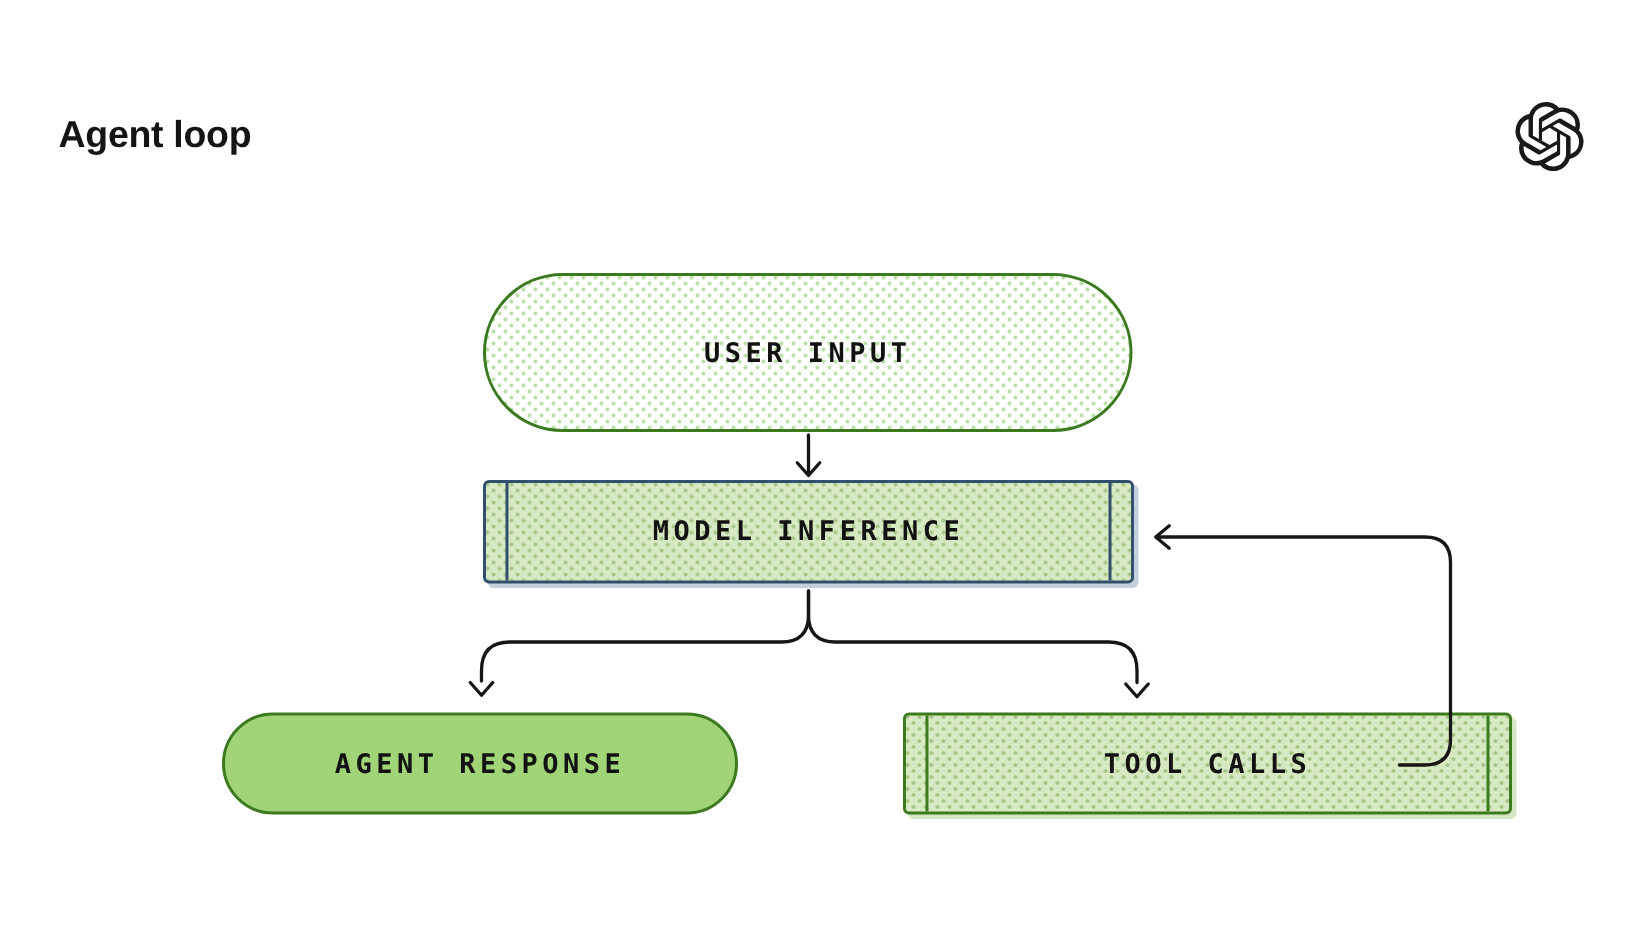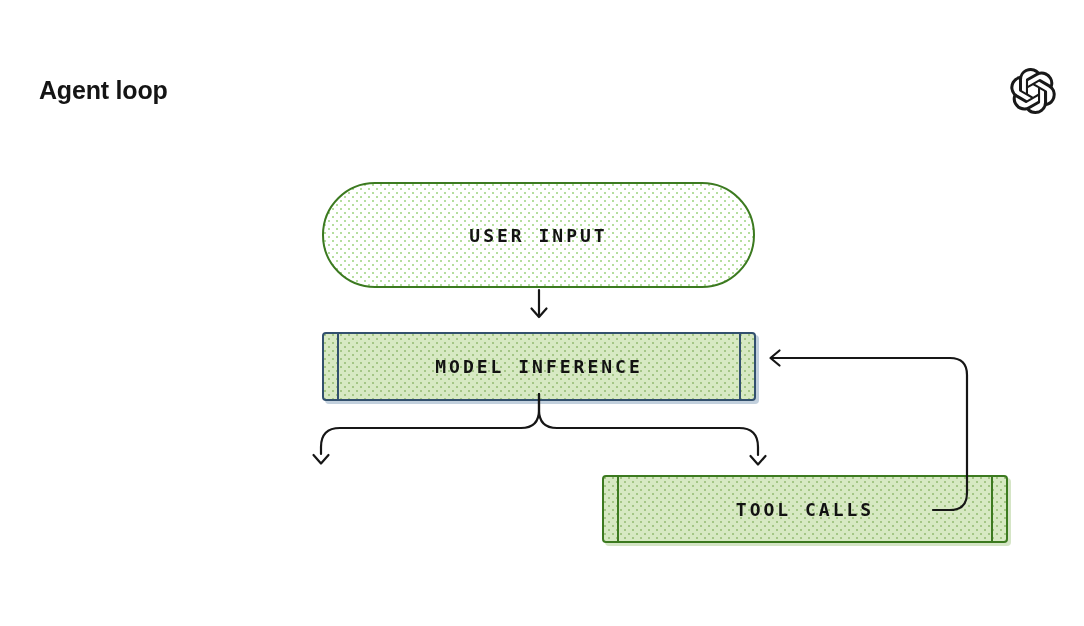--- a/index.html
+++ b/index.html
@@ -44,21 +44,21 @@
       radial-gradient(#a4c686 1.1px, transparent 1.25px),
       radial-gradient(#a4c686 1.1px, transparent 1.25px);
     background-size:8px 8px;
     background-position:1px 1px, 5px 5px;
   }
   .node-user-input {
     left:322px; top:182px; width:433px; height:106px;
     border:2px solid #3c7a20; border-radius:53px;
   }
   .node-model-inference {
-    left:322px; top:332px; width:434px; height:69px;
+    left:322px; top:320px; width:434px; height:69px;
     border:2px solid #32506e; border-radius:4px;
     box-shadow:3px 3px 0 #c2d0dd;
   }
   .node-agent-response {
     left:148px; top:475px; width:344px; height:68px;
     background-color:#a0d477;
     border:2px solid #3c7a20; border-radius:34px;
   }
   .node-tool-calls {
     left:587px; top:475px; width:406px; height:68px;
@@ -96,20 +96,23 @@
   </svg>
 
   <div class="node node-user-input dots-white">
     <span class="node-label">USER INPUT</span>
   </div>
 
   <div class="node node-model-inference dots-green subroutine bars-navy">
     <span class="node-label">MODEL INFERENCE</span>
   </div>
 
+  <div class="node node-agent-response">
+    <span class="node-label">AGENT RESPONSE</span>
+  </div>
 
   <div class="node node-tool-calls dots-green subroutine bars-green">
     <span class="node-label">TOOL CALLS</span>
   </div>
 
   <svg class="edges" viewBox="0 0 1084 626" aria-hidden="true">
 
     <g>
       <path d="M539 290 V316"></path>
       <path d="M531.5 308.5 L539 317 L546.5 308.5"></path>

